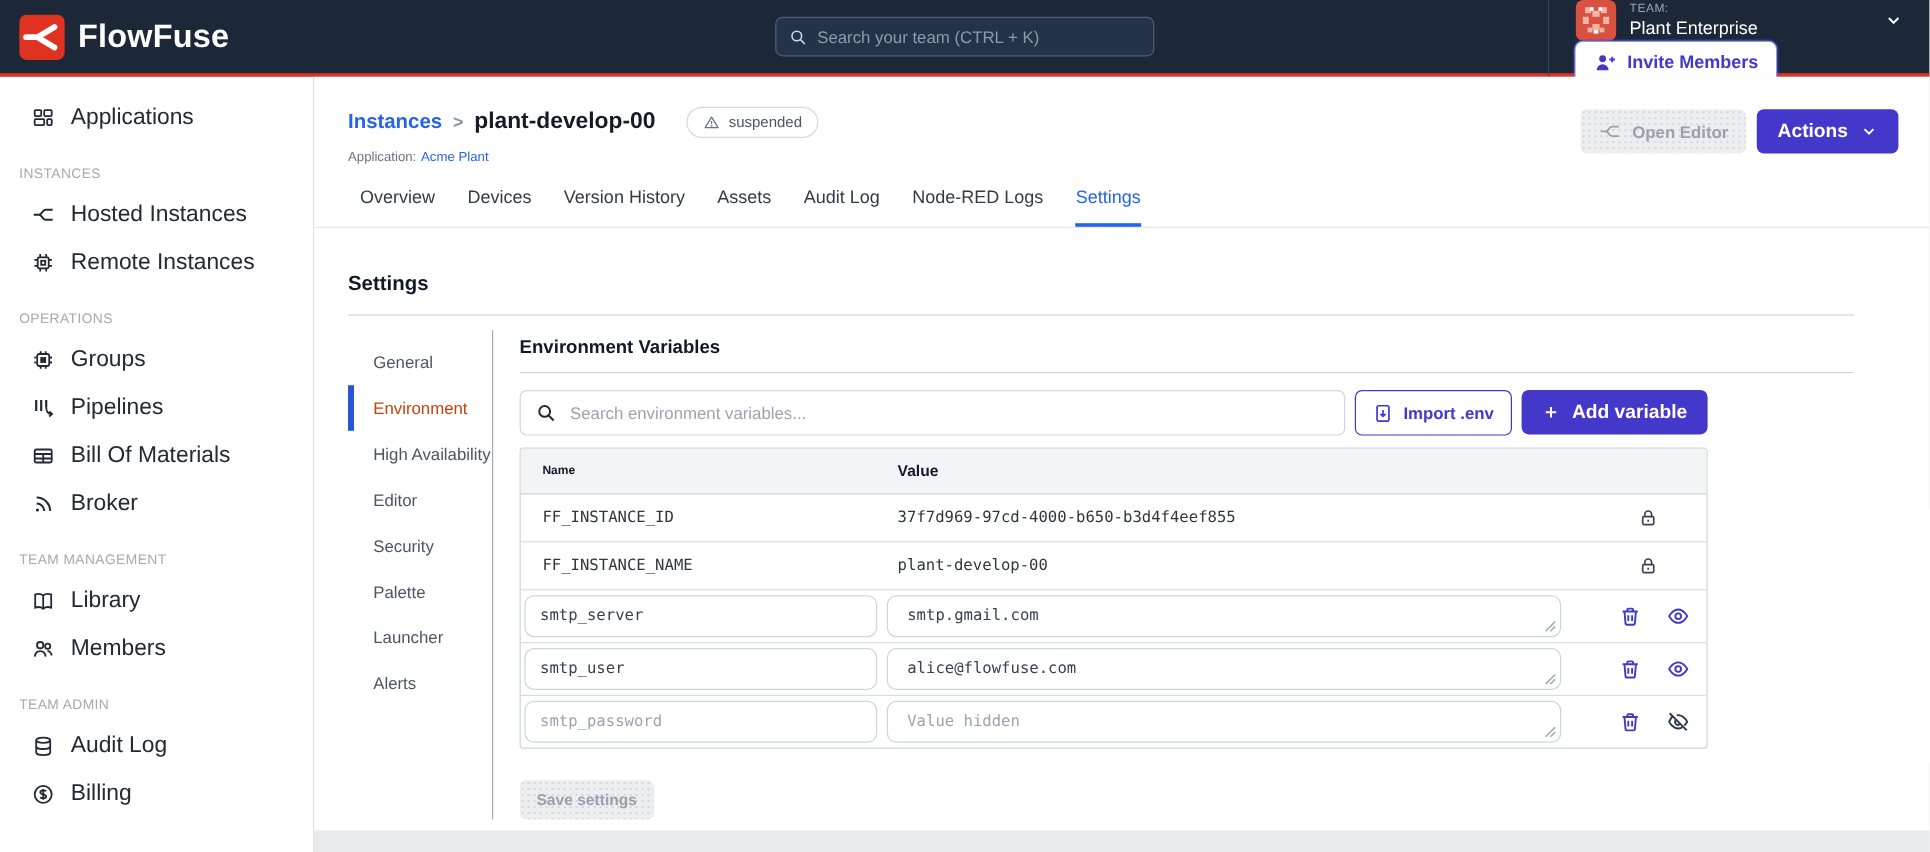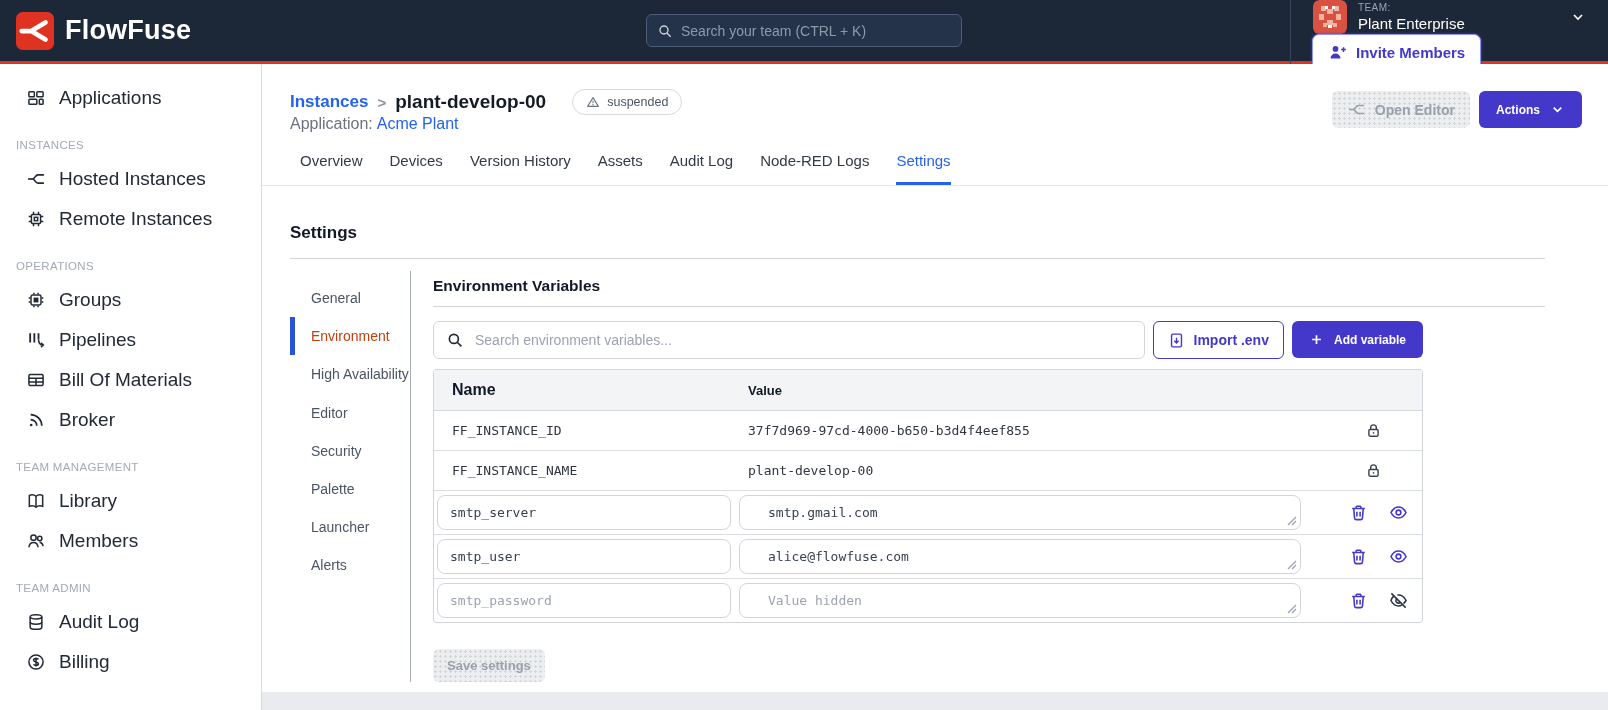--- a/index.html
+++ b/index.html
@@ -56,31 +56,31 @@
 
   .page-head { display:flex; justify-content:space-between; padding:25px 26px 0 28px; }
   .breadcrumb { display:flex; align-items:center; }
   .bc-link { color:#2563eb; font-weight:bold; font-size:17px; text-decoration:none; cursor:pointer; }
   .bc-sep { color:#8b929d; margin:0 9px; font-weight:bold; font-size:15px; }
   .bc-name { font-size:19px; font-weight:bold; color:#141b26; }
   .badge { margin-left:26px; display:inline-flex; gap:7px; align-items:flex-end;
            border:1px solid #d5d9de; border-radius:999px; padding:5px 13px;
            font-size:12.5px; color:#4b5563; background:#fff; }
   .badge svg { width:14px; height:14px; color:#6b7280; }
-  .app-line { font-size:16px; color:#6b7280; }
+  .app-line { margin-top:10px; font-size:11px; color:#6b7280; }
   .app-line a { color:#2563eb; text-decoration:none; margin-left:4px; cursor:pointer; }
   .head-actions { display:flex; gap:9px; align-items:flex-start; padding-top:2px; }
   .btn-dotted { background-color:#eceef0;
                 background-image:radial-gradient(#d3d6da 1px, transparent 1.2px); background-size:5px 5px;
                 color:#9aa1ac; border:none; border-radius:6px; height:37px; padding:0 15px;
                 font-size:14px; font-weight:bold; display:flex; align-items:center; gap:9px;
                 font-family:"Liberation Sans",sans-serif; }
   .btn-dotted svg { width:19px; height:19px; }
   .btn-primary { background:#4338ca; color:#fff; border:none; border-radius:6px; height:37px;
-                 padding:0 17px; font-size:12px; font-weight:bold; display:flex; align-items:center;
+                 padding:0 17px; font-size:16px; font-weight:bold; display:flex; align-items:center;
                  gap:10px; cursor:pointer; font-family:"Liberation Sans",sans-serif; }
   .btn-primary svg { width:15px; height:15px; }
 
   .tabs { margin-top:19px; padding-left:38px; border-bottom:1px solid #e5e7eb; display:flex; gap:27px; }
   .tab { font-size:15px; color:#333a46; padding-bottom:13px; border-bottom:3px solid transparent;
          cursor:pointer; text-decoration:none; }
   .tab.active { color:#2563eb; border-bottom-color:#2563eb; }
 
   .settings-wrap { padding:27px 63px 0 28px; }
   .settings-title { font-size:17px; font-weight:bold; color:#111827; margin:10px 0 15px; }
@@ -102,37 +102,37 @@
                       font-family:"Liberation Sans",sans-serif; }
   .env-search input::placeholder { color:#9ca3af; }
   .btn-outline { height:38px; padding:0 14px; border:1px solid #4338ca; border-radius:6px;
                  background:#fff; color:#4338ca; font-weight:bold; font-size:14px; display:flex;
                  gap:9px; align-items:center; cursor:pointer; font-family:"Liberation Sans",sans-serif; }
   .btn-outline svg { width:17px; height:17px; }
 
   .env-table { width:990px; border:1px solid #d1d5db; border-radius:3px; margin-top:10px; }
   .t-head, .t-row { display:grid; grid-template-columns:300px 1fr 120px; align-items:center; }
   .t-head { background:#f3f4f6; border-bottom:1px solid #d1d5db; padding:11px 0; }
-  .th-name { padding-left:18px; font-weight:bold; font-size:16px; color:#111827; }
+  .th-name { padding-left:18px; font-weight:bold; font-size:10px; color:#111827; }
   .th-value { padding-left:14px; font-weight:bold; font-size:13px; color:#111827; }
   .t-row + .t-row { border-top:1px solid #dadde2; }
   .t-row.locked { padding:11px 0; }
   .cell-name { padding-left:18px; font-size:13px; color:#30363f; }
   .cell-value { padding-left:14px; font-size:13px; color:#30363f; }
   .cell-icons { display:flex; justify-content:flex-end; align-items:center; }
   .locked .cell-icons { padding-right:40px; }
   .lock { width:17px; height:17px; color:#3a4250; }
   .lock svg { width:17px; height:17px; display:block; }
   .t-row.edit { padding:4px 0; }
   .name-input { margin-left:3px; width:294px; height:35px; border:1px solid #d1d5db; border-radius:8px;
                 padding:0 12px; font-size:13px; color:#374151; outline:none;
                 font-family:"DejaVu Sans Mono",monospace; }
   .name-input.muted { color:#9ca3af; }
   .val-wrap { position:relative; margin:0 1px 0 5px; }
-  .val-input { width:100%; height:35px; border:1px solid #d1d5db; border-radius:8px; padding:9px 28px;
+  .val-input { width:100%; height:35px; border:1px solid #d1d5db; border-radius:8px; padding:9px 16px;
                font-size:13px; color:#374151; resize:none; outline:none; display:block;
                font-family:"DejaVu Sans Mono",monospace; }
   .val-input::placeholder { color:#9ca3af; }
   .resize-handle { position:absolute; right:4px; bottom:4px; width:10px; height:10px; }
   .resize-handle svg { width:10px; height:10px; display:block; color:#9ca3af; }
   .edit .cell-icons { gap:21px; padding-right:14px; }
   .icon-btn { background:none; border:none; padding:0; cursor:pointer; width:19px; height:19px; color:#4338ca; }
   .icon-btn svg { width:19px; height:19px; display:block; }
   .icon-btn.dark { color:#2c3748; }
   .btn-save { margin-top:26px; background-color:#eceef0;

